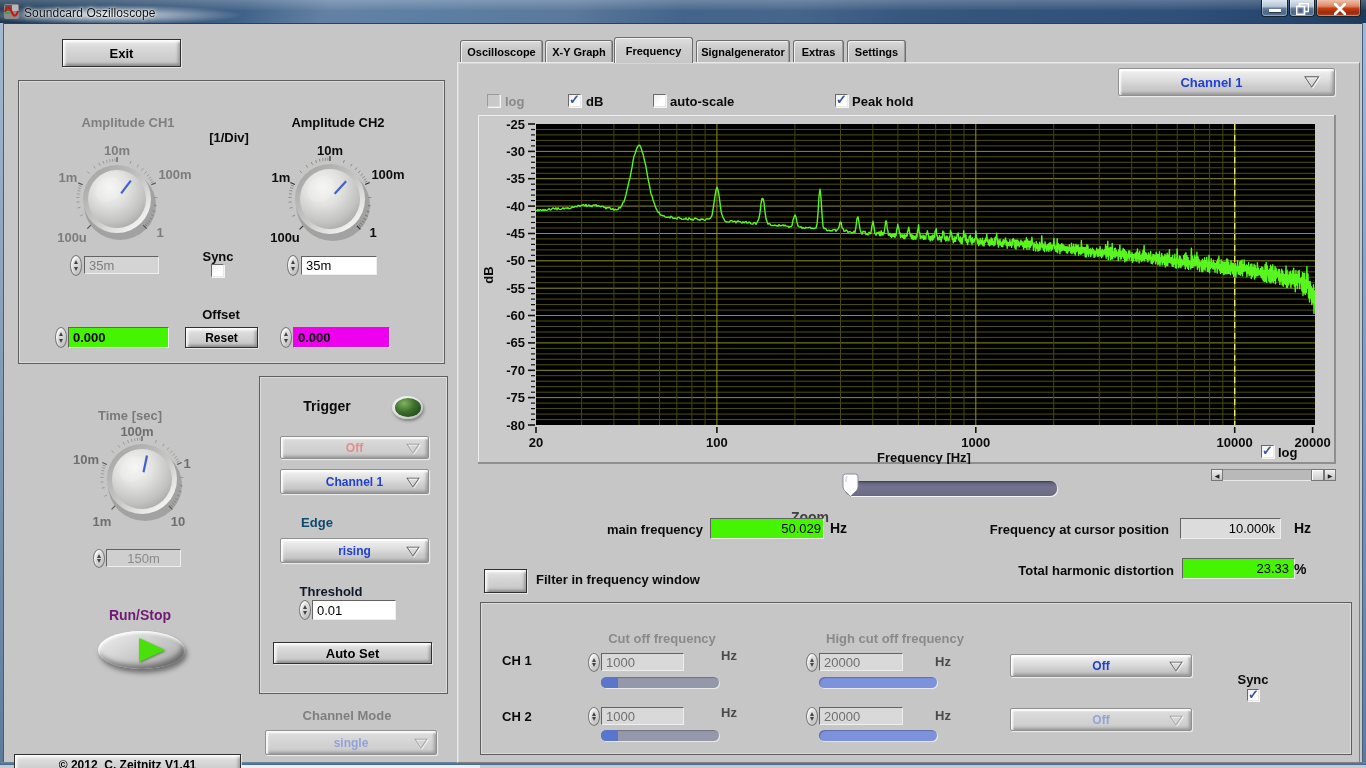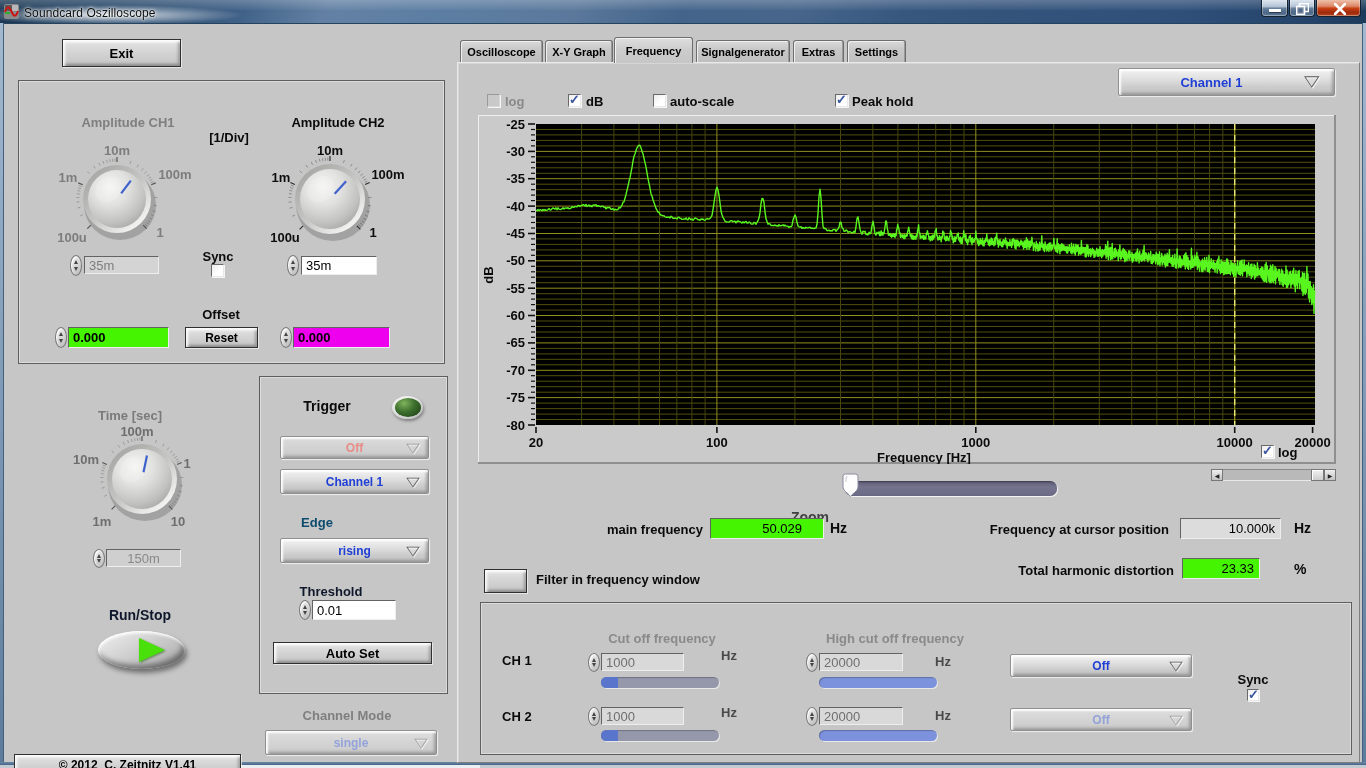--- a/index.html
+++ b/index.html
@@ -280,21 +280,21 @@
 <div style="position:absolute;left:137px;top:424px;transform:translateX(-50%);font:700 13px 'Liberation Sans',sans-serif;color:#6e6e6e;white-space:nowrap;">100m</div>
 <div style="position:absolute;left:86px;top:452px;transform:translateX(-50%);font:700 13px 'Liberation Sans',sans-serif;color:#6e6e6e;white-space:nowrap;">10m</div>
 <div style="position:absolute;left:187px;top:456px;transform:translateX(-50%);font:700 13px 'Liberation Sans',sans-serif;color:#6e6e6e;white-space:nowrap;">1</div>
 <div style="position:absolute;left:102px;top:514px;transform:translateX(-50%);font:700 13px 'Liberation Sans',sans-serif;color:#6e6e6e;white-space:nowrap;">1m</div>
 <div style="position:absolute;left:178px;top:514px;transform:translateX(-50%);font:700 13px 'Liberation Sans',sans-serif;color:#6e6e6e;white-space:nowrap;">10</div>
 <div class="spin" style="left:93px;top:549px;height:19px">
     <i class="u"></i>
     <i class="d"></i>
   </div>
 <div class="fld" style="left:106px;top:549px;width:75px;height:18px;background:#cfcfcf;color:#8a8a8a;justify-content:center">150m</div>
-<div style="position:absolute;left:140px;top:607px;transform:translateX(-50%);font:700 14px 'Liberation Sans',sans-serif;color:#0f172a;white-space:nowrap;">Run/Stop</div>
+<div style="position:absolute;left:140px;top:607px;transform:translateX(-50%);font:700 14px 'Liberation Sans',sans-serif;color:#701a75;white-space:nowrap;">Run/Stop</div>
 <div class="abs" style="left:98px;top:631px;width:87px;height:38px;border-radius:50%;
  background:linear-gradient(150deg,#efefef 0%,#d8d8d8 35%,#bcbcbc 70%,#8f8f8f 100%);
  box-shadow:2px 4px 5px rgba(40,40,40,.55),inset 1px 2px 3px #fff,inset -3px -4px 5px rgba(60,60,60,.55)"></div>
 <div class="abs" style="left:139px;top:638px;width:0;height:0;border-top:12px solid transparent;
  border-bottom:12px solid transparent;border-left:26px solid #49e00c;filter:drop-shadow(1px 1px 1px rgba(30,90,10,.6))"></div>
 <div class="btn" style="left:14px;top:754px;width:227px;height:22px;font-size:12px">© 2012&nbsp;&nbsp;C. Zeitnitz V1.41</div>
 <div class="gb" style="left:259px;top:376px;width:189px;height:318px"></div>
 <div style="position:absolute;left:327px;top:398px;transform:translateX(-50%);font:700 14px 'Liberation Sans',sans-serif;color:#0a0a0a;white-space:nowrap;">Trigger</div>
 <div class="abs" style="left:392px;top:396px;width:31px;height:23px;border-radius:50%;
  background:radial-gradient(ellipse at 40% 30%,#ffffff,#e0e0e0 55%,#9a9a9a 100%);box-shadow:1px 2px 3px rgba(60,60,60,.5)"></div>
@@ -511,27 +511,27 @@
 <div class="abs" style="left:1211px;top:469px;width:12px;height:12px;background:linear-gradient(180deg,#efefef,#c2c2c2);border:1px solid #777;font-size:6px;color:#222;display:flex;align-items:center;justify-content:center">◀</div>
 <div class="abs" style="left:1324px;top:469px;width:12px;height:12px;background:linear-gradient(180deg,#efefef,#c2c2c2);border:1px solid #777;font-size:6px;color:#222;display:flex;align-items:center;justify-content:center">▶</div>
 <div class="abs" style="left:1311px;top:469px;width:13px;height:12px;background:linear-gradient(180deg,#f2f2f2,#cdcdcd);border:1px solid #777;box-shadow:inset 1px 1px 0 #fff"></div>
 <div style="position:absolute;left:829px;transform:translateX(-100%);top:481px;font:700 14px 'Liberation Sans',sans-serif;color:#404040;white-space:nowrap;margin-top:28px;">Zoom</div>
 <div class="abs" style="left:845px;top:481px;width:212px;height:15px;background:linear-gradient(180deg,#5e5e78,#73738d 40%,#6b6b85);border-radius:7px;box-shadow:inset 1px 1px 2px rgba(0,0,0,.4),1px 1px 0 rgba(255,255,255,.8)"></div>
 <svg class="abs" style="left:842px;top:473px" width="18" height="25" viewBox="0 0 18 25">
 <path d="M3.5,1 h10 a2.5,2.5 0 0 1 2.5,2.5 v10 c0,4.5 -5,6.5 -7.5,10 c-2.5,-3.5 -7.5,-5.5 -7.5,-10 v-10 a2.5,2.5 0 0 1 2.5,-2.5 z" fill="#fdfdfd" stroke="#8a8aa0" stroke-width="1"></path>
 <path d="M5,3 a6,9 0 0 0 -1,6" stroke="#d8d8e0" stroke-width="1.5" fill="none"></path>
   </svg>
 <div style="position:absolute;left:703px;transform:translateX(-100%);top:522px;font:700 13px 'Liberation Sans',sans-serif;color:#0a0a0a;white-space:nowrap;">main frequency</div>
-<div class="fld" style="left:710px;top:518px;width:114px;height:21px;background:#45f400;color:#000;justify-content:flex-end;padding-right:21px">50.029</div>
+<div class="fld" style="left:710px;top:518px;width:114px;height:21px;background:#45f400;color:#000;justify-content:flex-end;padding-right:2px">50.029</div>
 <div style="position:absolute;left:830px;top:520px;font:700 14px 'Liberation Sans',sans-serif;color:#0a0a0a;white-space:nowrap;">Hz</div>
 <div style="position:absolute;left:1169px;transform:translateX(-100%);top:522px;font:700 13px 'Liberation Sans',sans-serif;color:#0a0a0a;white-space:nowrap;">Frequency at cursor position</div>
 <div class="fld" style="left:1180px;top:518px;width:101px;height:21px;background:#dcdcdc;color:#000;justify-content:flex-end;padding-right:5px">10.000k</div>
 <div style="position:absolute;left:1294px;top:520px;font:700 14px 'Liberation Sans',sans-serif;color:#0a0a0a;white-space:nowrap;">Hz</div>
 <div style="position:absolute;left:1174px;transform:translateX(-100%);top:563px;font:700 13px 'Liberation Sans',sans-serif;color:#0a0a0a;white-space:nowrap;">Total harmonic distortion</div>
-<div class="fld" style="left:1182px;top:558px;width:78px;height:21px;background:#45f400;color:#000;justify-content:flex-end;padding-right:5px">23.33</div>
+<div class="fld" style="left:1182px;top:558px;width:113px;height:21px;background:#45f400;color:#000;justify-content:flex-end;padding-right:5px">23.33</div>
 <div style="position:absolute;left:1294px;top:561px;font:700 14px 'Liberation Sans',sans-serif;color:#0a0a0a;white-space:nowrap;">%</div>
 <div class="btn" style="left:484px;top:569px;width:43px;height:24px"></div>
 <div style="position:absolute;left:536px;top:572px;font:700 13px 'Liberation Sans',sans-serif;color:#0a0a0a;white-space:nowrap;">Filter in frequency window</div>
 <div class="gb" style="left:480px;top:602px;width:872px;height:153px"></div>
 <div style="position:absolute;left:662px;top:631px;transform:translateX(-50%);font:700 13px 'Liberation Sans',sans-serif;color:#8a8a8a;white-space:nowrap;">Cut off frequency</div>
 <div style="position:absolute;left:895px;top:631px;transform:translateX(-50%);font:700 13px 'Liberation Sans',sans-serif;color:#8a8a8a;white-space:nowrap;">High cut off frequency</div>
 <div style="position:absolute;left:502px;top:653px;font:700 13px 'Liberation Sans',sans-serif;color:#0a0a0a;white-space:nowrap;">CH 1</div>
 <div style="position:absolute;left:502px;top:709px;font:700 13px 'Liberation Sans',sans-serif;color:#0a0a0a;white-space:nowrap;">CH 2</div>
 <div class="spin" style="left:588px;top:653px;height:19px">
     <i class="u"></i>

